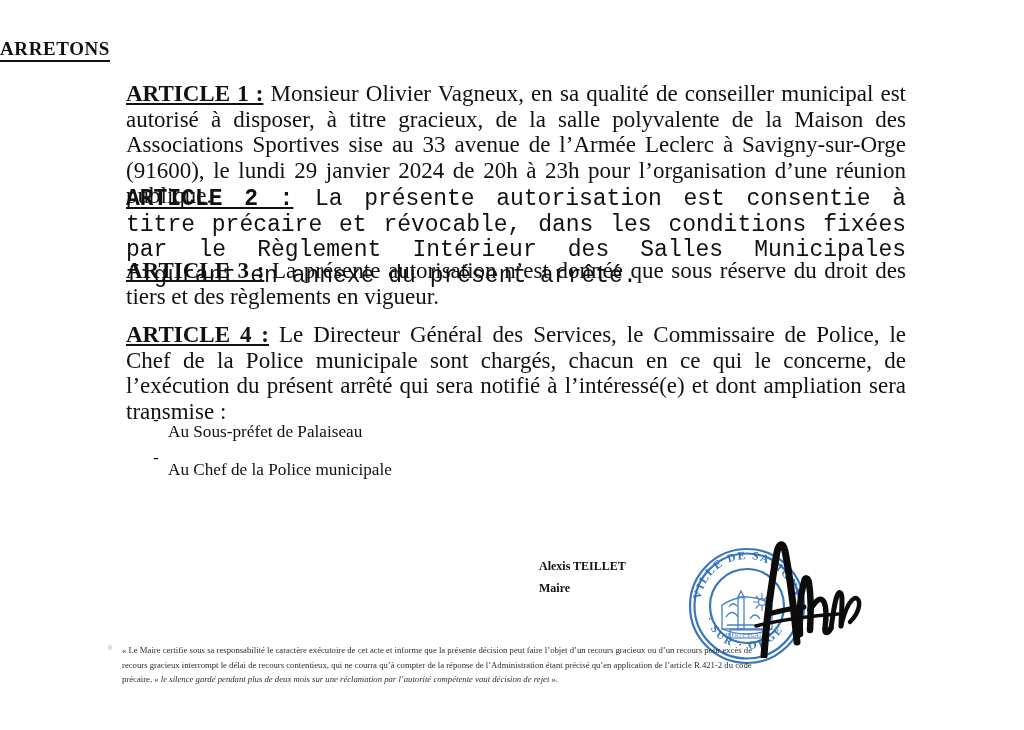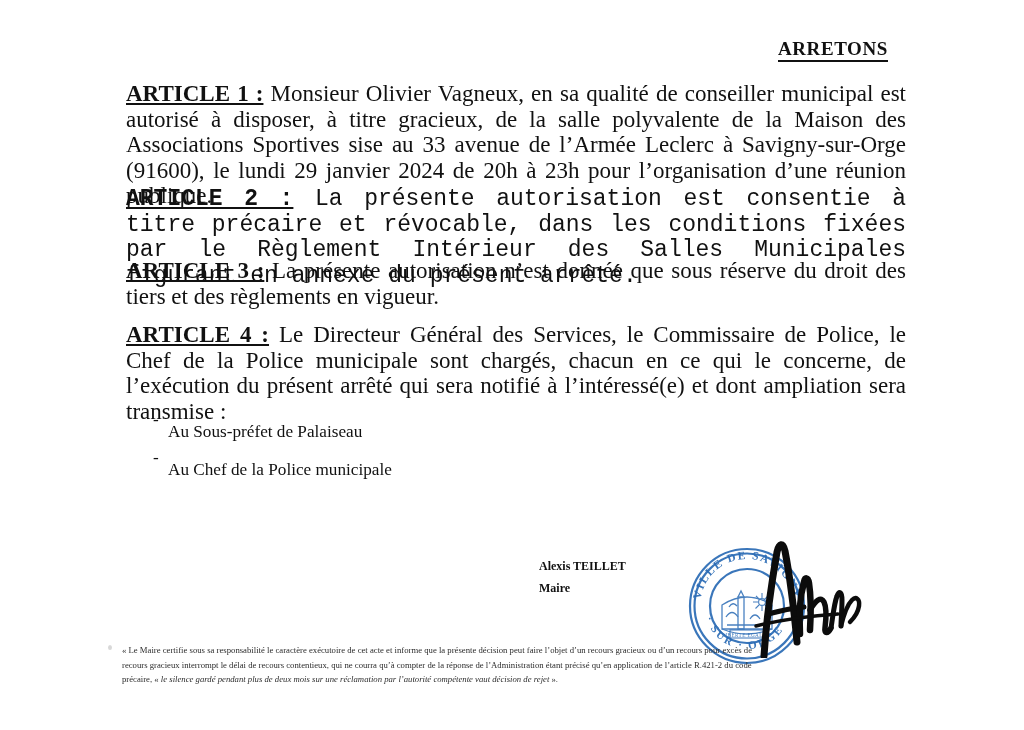--- a/index.html
+++ b/index.html
@@ -23,21 +23,21 @@
     width: 1024px;
     height: 730px;
   }
 
   
   .doc-title {
     position: absolute;
     left: 0;
     top: 38px;
     width: 888px;
-    text-align: right;
+    text-align: left;
     font-size: 19px;
     font-weight: bold;
     letter-spacing: 0.6px;
   }
   .doc-title span {
     border-bottom: 2px solid #111;
     padding-bottom: 1px;
   }
 
   

